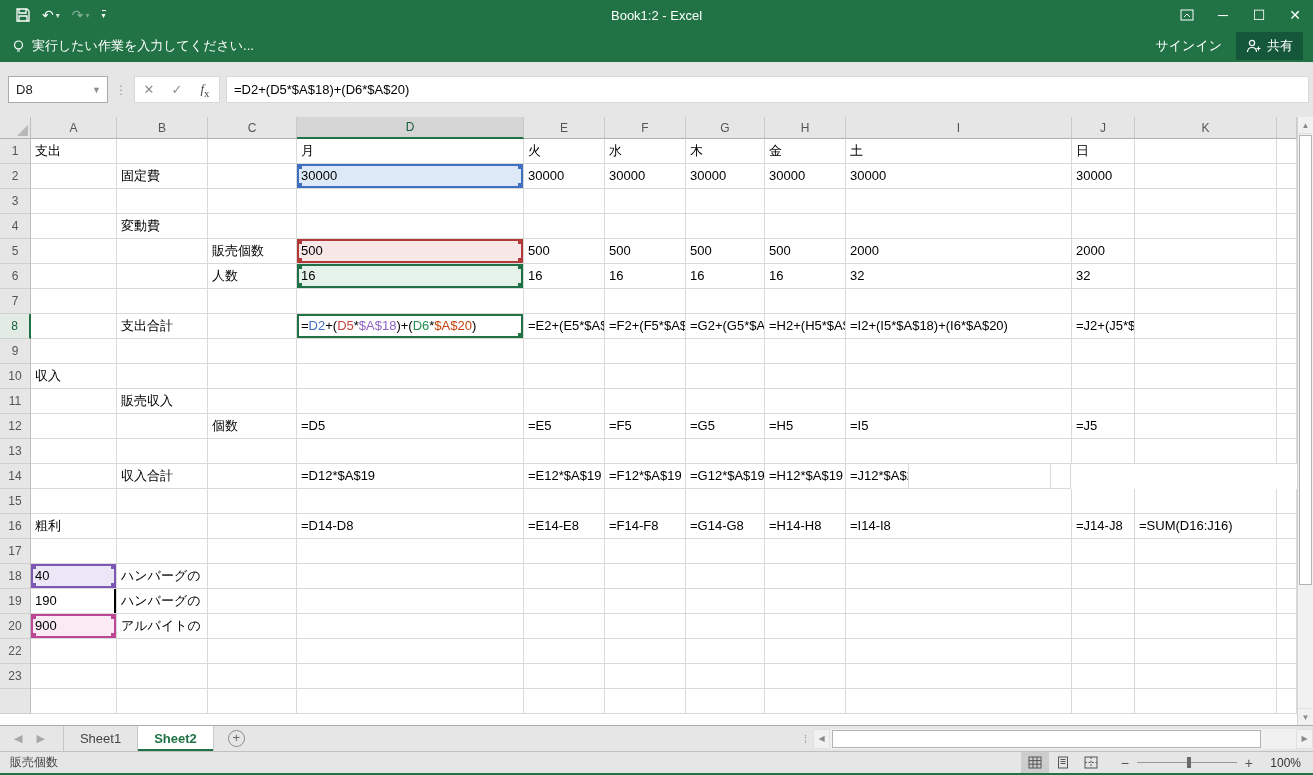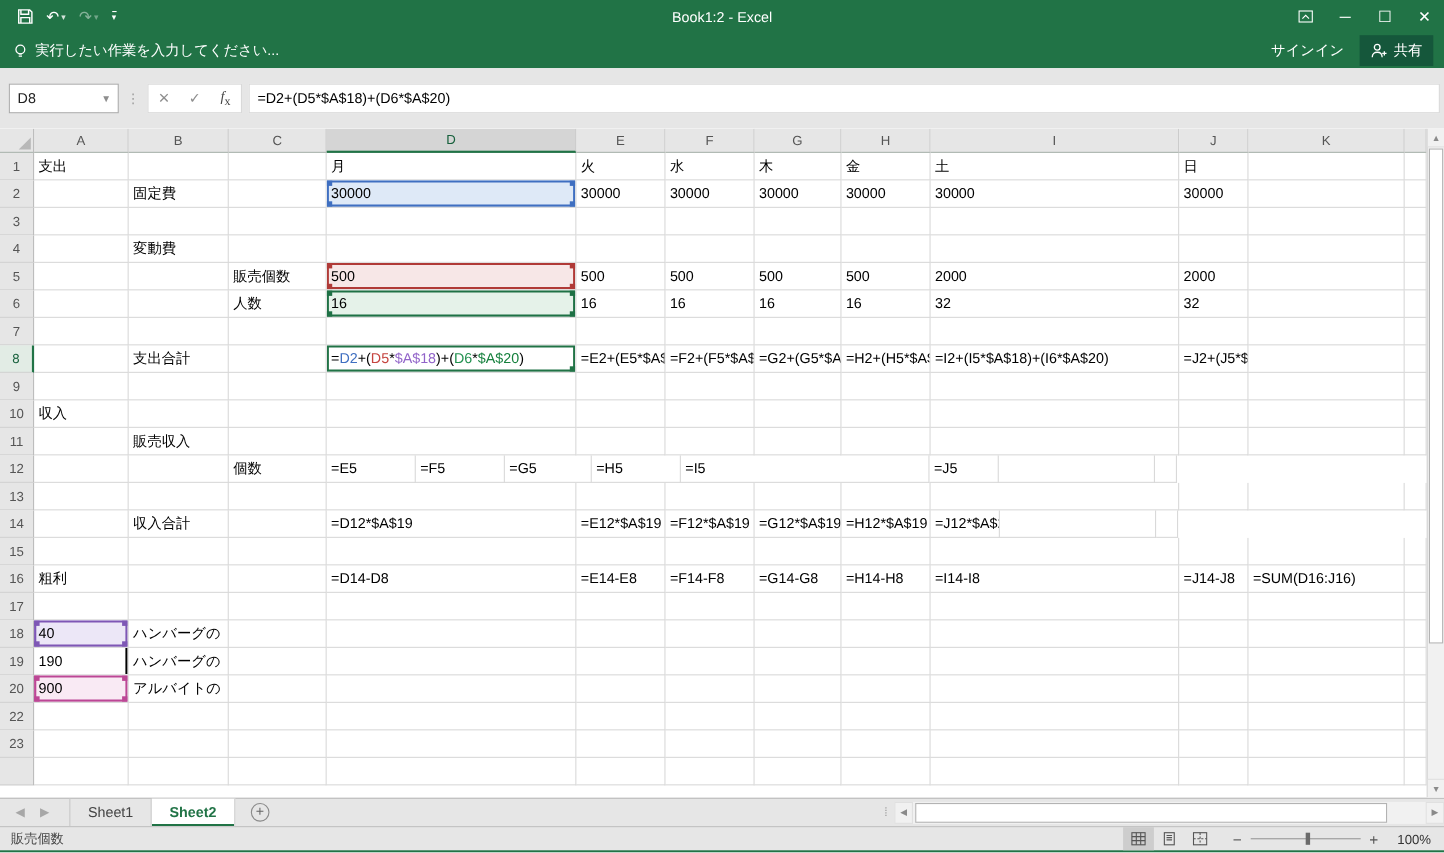--- a/index.html
+++ b/index.html
@@ -58,21 +58,21 @@
   .hl-green .handle{background:#1E7145;} .hl-purple .handle{background:#7E57B5;}
   .hl-pink .handle{background:#BC4795;}
   .handle { position:absolute; width:5px; height:5px; }
   .h-tl{left:0;top:0} .h-tr{right:0;top:0} .h-bl{left:0;bottom:0} .h-br{right:0;bottom:0}
   .edit-cell { box-shadow:inset 0 0 0 2px #217346; }
   .fill-handle { position:absolute; right:0; bottom:0; width:5px; height:5px; background:#217346; }
   .b-right { box-shadow:inset -2px 0 0 #000; }
   .b-rb { box-shadow:inset -2px 0 0 #000, inset 0 -2px 0 #000; }
 
   .c-k{color:#000} .c-blue{color:#3F6FC1} .c-red{color:#C5443F}
-  .c-purple{color:#9163C9} .c-green{color:#21914F} .c-pink{color:#15803d}
+  .c-purple{color:#9163C9} .c-green{color:#21914F} .c-pink{color:#c2410c}
 
   
   .vscroll { position:absolute; top:0; right:0; width:16px; height:608px; background:#F1F1F1; border-left:1px solid #D4D4D4; }
   .vs-btn { height:17px; display:flex; align-items:center; justify-content:center; color:#8a8a8a; font-size:8px; background:#F1F1F1; border-bottom:1px solid #E0E0E0; }
   .vs-btn.bottom { position:absolute; bottom:0; width:100%; border-top:1px solid #E0E0E0; border-bottom:none; }
   .vs-thumb { position:absolute; top:18px; left:1px; width:13px; height:450px; background:#fff; border:1px solid #B3B3B3; }
 
   
   .tabbar { height:26px; background:#E6E6E6; border-top:1px solid #ABABAB; display:flex; align-items:stretch; font-size:13px; color:#444; }
   .nav-arrows { display:flex; align-items:center; gap:14px; padding:0 18px 0 14px; color:#A7A7A7; font-size:11px; }
@@ -346,20 +346,21 @@
         <div class="cell" style="width: 226px;"></div>
         <div class="cell" style="width: 63px;"></div>
         <div class="cell" style="width: 142px;"></div>
         <div class="cell filler"></div>
       </div>
       <div class="grow">
         <div class="gut">12</div>
         <div class="cell" style="width: 86px;"></div>
         <div class="cell" style="width: 91px;"></div>
         <div class="cell" style="width: 89px;">個数</div>
+        <div class="cell" style="width: 227px;">=D5</div>
         <div class="cell" style="width: 81px;">=E5</div>
         <div class="cell" style="width: 81px;">=F5</div>
         <div class="cell" style="width: 79px;">=G5</div>
         <div class="cell" style="width: 81px;">=H5</div>
         <div class="cell" style="width: 226px;">=I5</div>
         <div class="cell" style="width: 63px;">=J5</div>
         <div class="cell" style="width: 142px;"></div>
         <div class="cell filler"></div>
       </div>
       <div class="grow">

